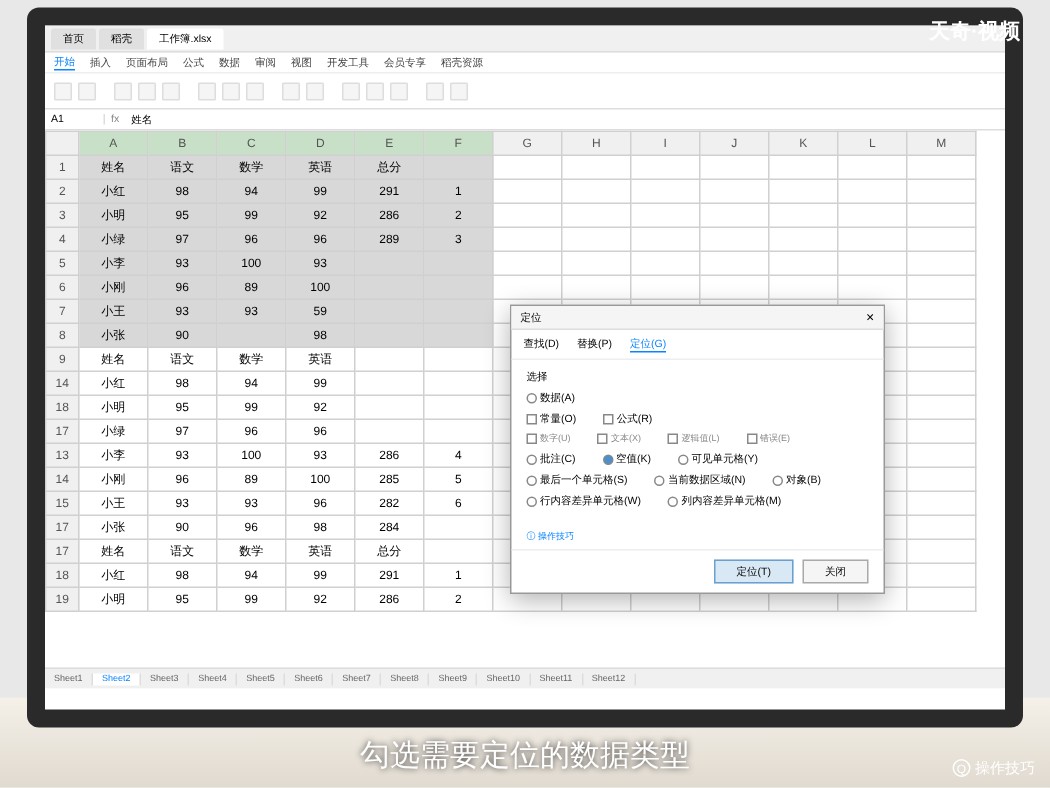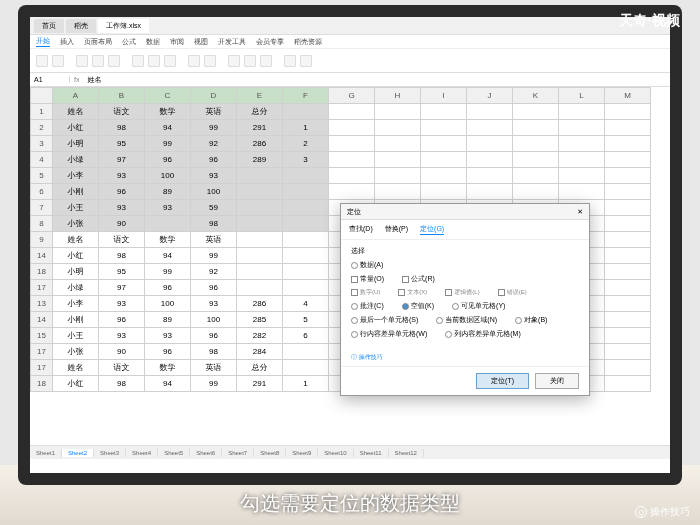--- a/index.html
+++ b/index.html
@@ -407,20 +407,36 @@
               <td></td>
             </tr>
             <tr>
               <th class="rowhdr">18</th>
               <td>小红</td>
               <td>98</td>
               <td>94</td>
               <td>99</td>
               <td>291</td>
               <td>1</td>
+              <td></td>
+              <td></td>
+              <td></td>
+              <td></td>
+              <td></td>
+              <td></td>
+              <td></td>
+            </tr>
+            <tr>
+              <th class="rowhdr">19</th>
+              <td>小明</td>
+              <td>95</td>
+              <td>99</td>
+              <td>92</td>
+              <td>286</td>
+              <td>2</td>
               <td></td>
               <td></td>
               <td></td>
               <td></td>
               <td></td>
               <td></td>
               <td></td>
             </tr>
           </tbody>
         </table>

